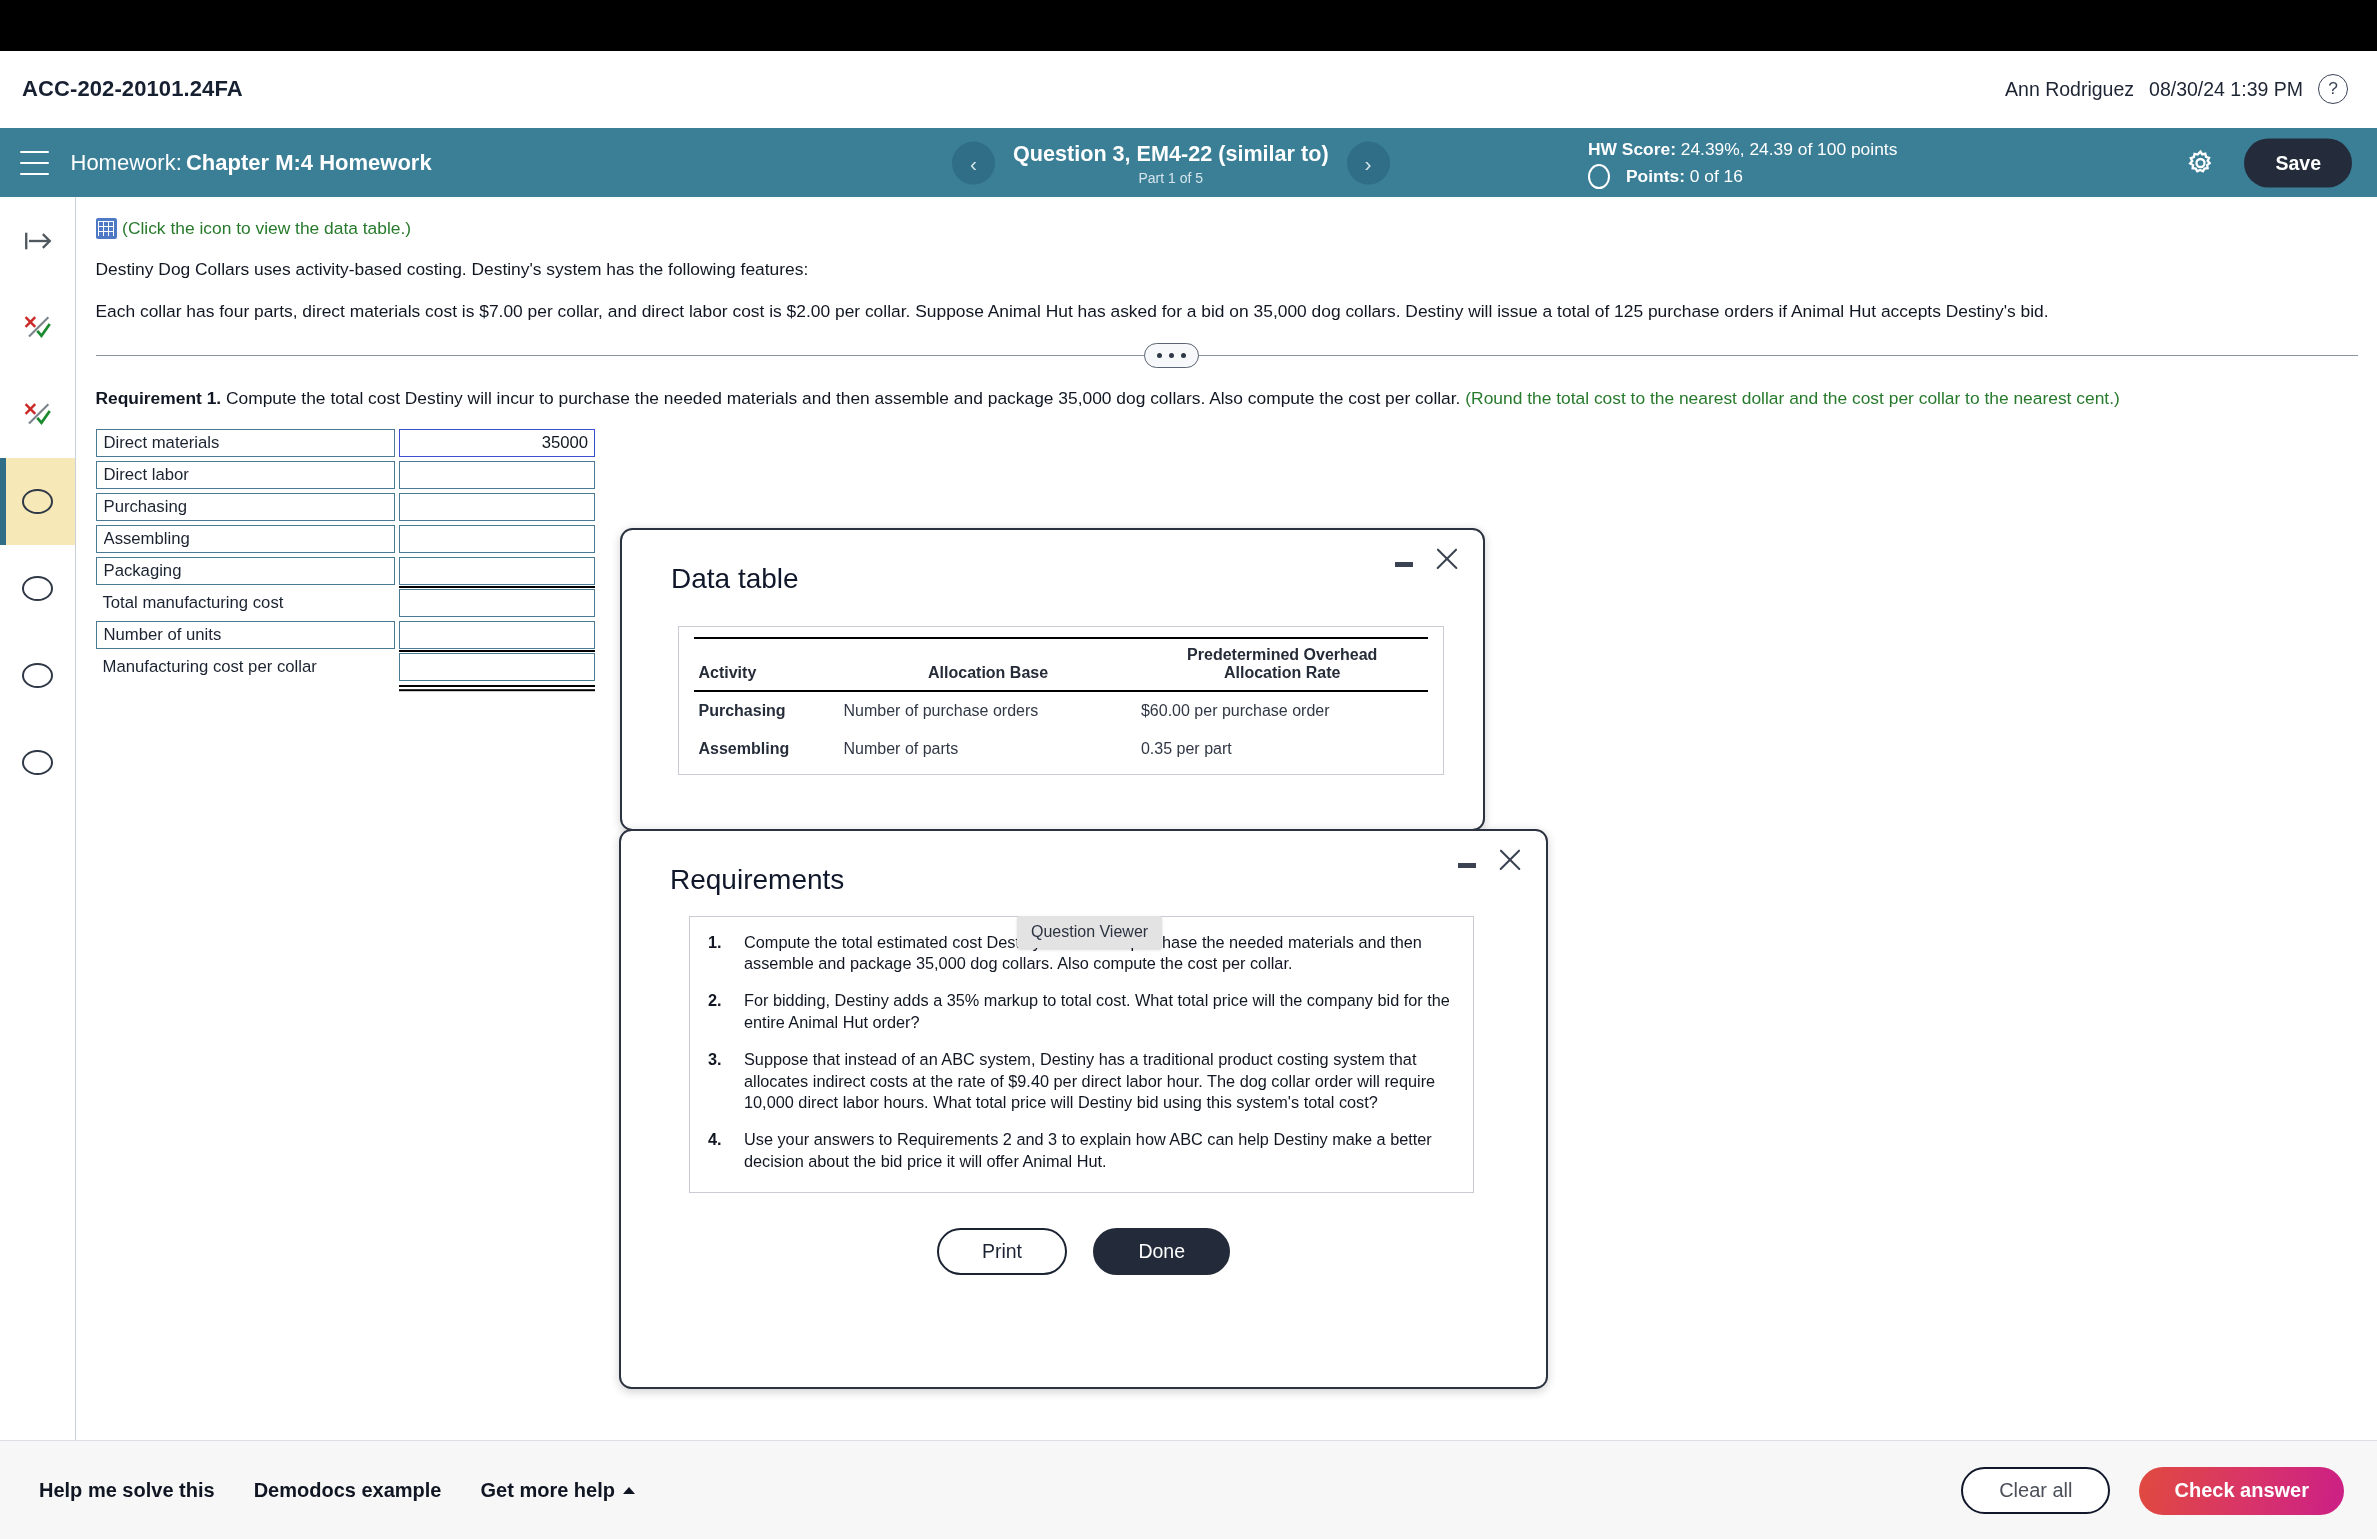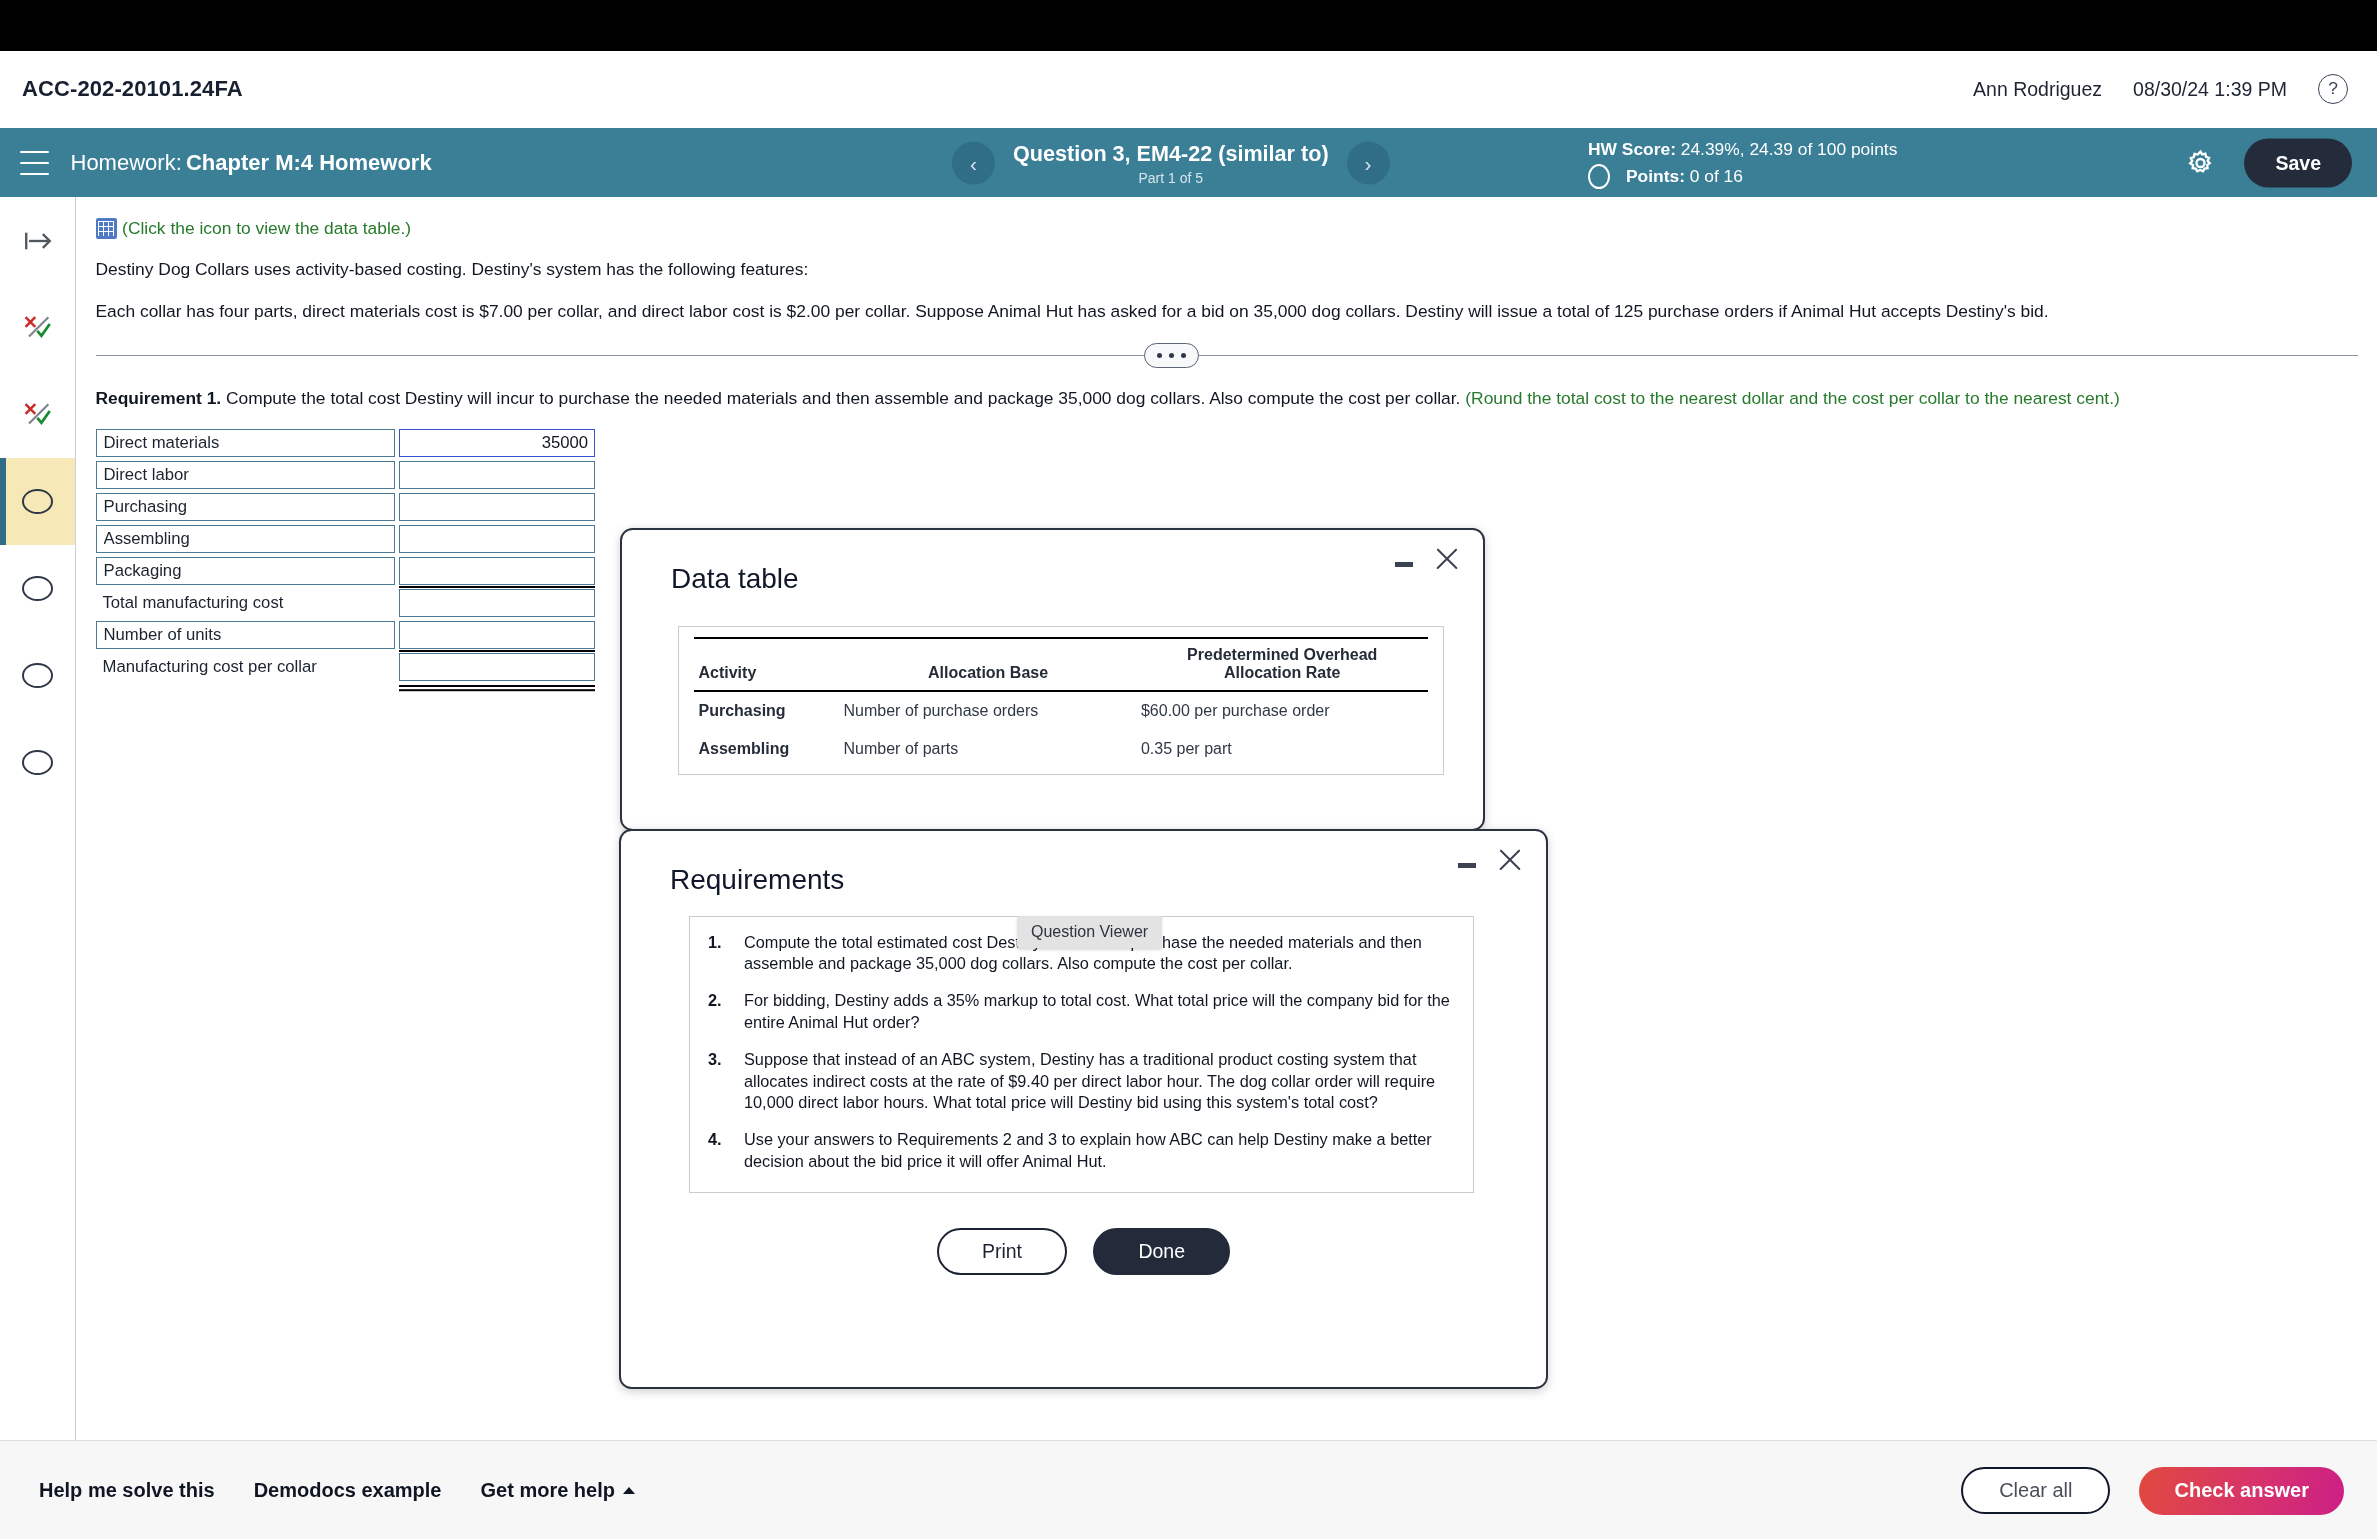--- a/index.html
+++ b/index.html
@@ -26,21 +26,21 @@
     background: #ffffff;
     display: flex; align-items: center;
   }
   .course-code {
     margin-left: 22px;
     font-size: 22px; font-weight: 700; color: #172030;
     letter-spacing: 0.1px;
   }
   .coursebar-right {
     margin-left: auto; margin-right: 29px;
-    display: flex; align-items: center; gap: 31px;
+    display: flex; align-items: center; gap: 15px;
     font-size: 19.5px; color: #1d2433;
   }
   .help-circle {
     width: 28px; height: 28px; border-radius: 50%;
     border: 1.7px solid #3a4355;
     display: flex; align-items: center; justify-content: center;
     font-size: 17.4px; color: #3a4355; font-weight: 400;
     line-height: 1;
   }
 

